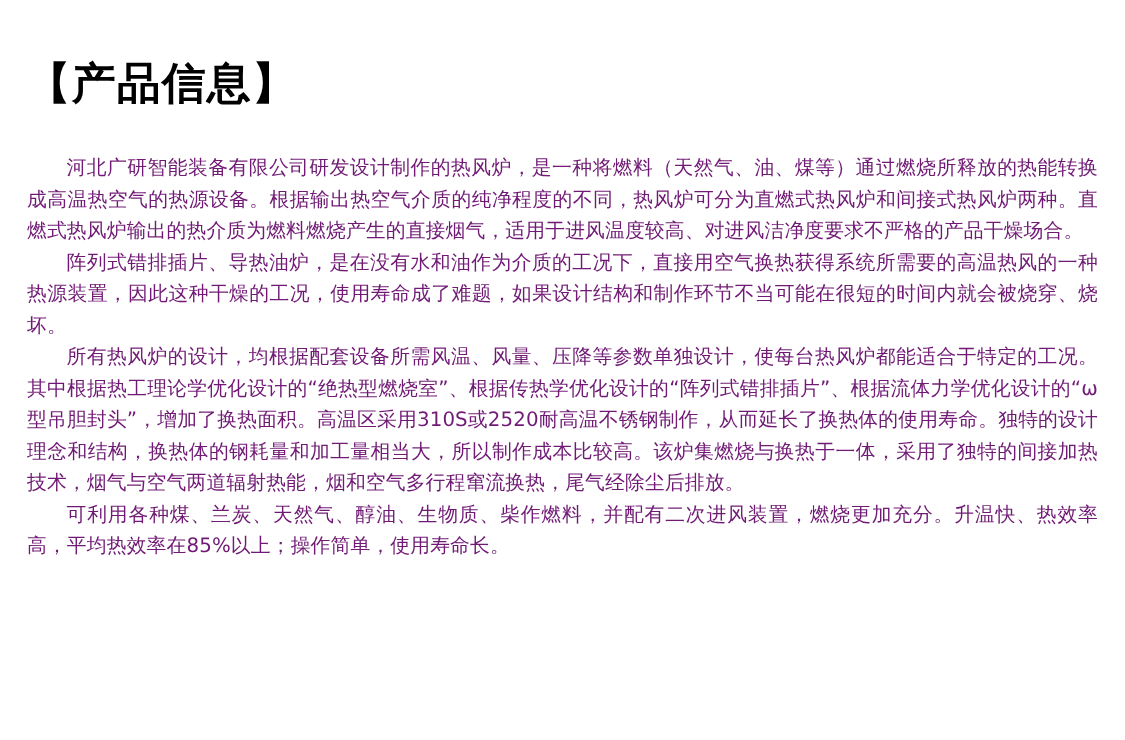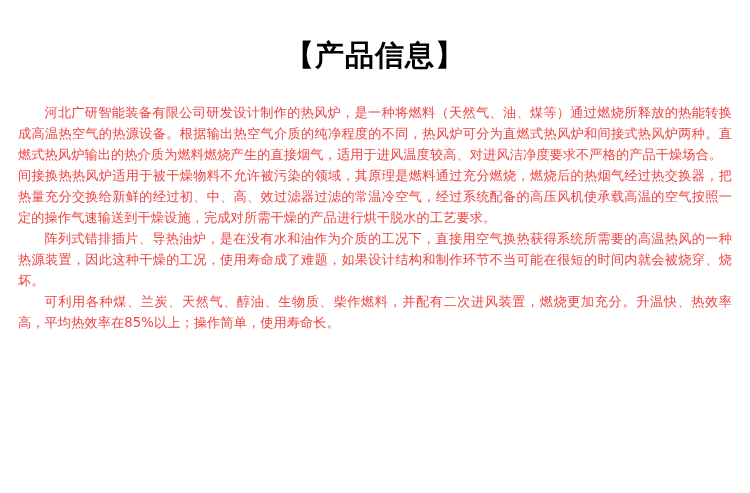--- a/index.html
+++ b/index.html
@@ -15,49 +15,49 @@
     overflow: hidden;
   }
   .page {
     width: 750px;
     height: 493px;
     box-sizing: border-box;
     padding: 0 18px;
     position: relative;
   }
   .doc-title {
-    text-align: center;
+    text-align: left;
     font-size: 29px;
     font-weight: bold;
     letter-spacing: 1px;
     margin-top: 36px;
     margin-bottom: 26px;
     color: #000;
     font-family: "DejaVu Sans", "Liberation Sans", sans-serif;
   }
   .body-text p {
     margin: 0;
     font-size: 13.2px;
     line-height: 21px;
     text-align: justify;
     text-justify: inter-ideograph;
-    color: #ef4444;
+    color: #701a75;
     letter-spacing: 0.1px;
   }
   .body-text p.indent {
     text-indent: 2em;
   }
   .body-text p.noindent {
     text-indent: 0;
   }
 </style>
 </head>
 <body>
 
 <div class="page">
   <div class="doc-title">【产品信息】</div>
   <div class="body-text">
     <p class="indent">河北广研智能装备有限公司研发设计制作的热风炉，是一种将燃料（天然气、油、煤等）通过燃烧所释放的热能转换成高温热空气的热源设备。根据输出热空气介质的纯净程度的不同，热风炉可分为直燃式热风炉和间接式热风炉两种。直燃式热风炉输出的热介质为燃料燃烧产生的直接烟气，适用于进风温度较高、对进风洁净度要求不严格的产品干燥场合。</p>
-    <p class="noindent">间接换热热风炉适用于被干燥物料不允许被污染的领域，其原理是燃料通过充分燃烧，燃烧后的热烟气经过热交换器，把热量充分交换给新鲜的经过初、中、高、效过滤器过滤的常温冷空气，经过系统配备的高压风机使承载高温的空气按照一定的操作气速输送到干燥设施，完成对所需干燥的产品进行烘干脱水的工艺要求。</p>
     <p class="indent">阵列式错排插片、导热油炉，是在没有水和油作为介质的工况下，直接用空气换热获得系统所需要的高温热风的一种热源装置，因此这种干燥的工况，使用寿命成了难题，如果设计结构和制作环节不当可能在很短的时间内就会被烧穿、烧坏。</p>
+    <p class="indent">所有热风炉的设计，均根据配套设备所需风温、风量、压降等参数单独设计，使每台热风炉都能适合于特定的工况。其中根据热工理论学优化设计的“绝热型燃烧室”、根据传热学优化设计的“阵列式错排插片”、根据流体力学优化设计的“ω型吊胆封头”，增加了换热面积。高温区采用310S或2520耐高温不锈钢制作，从而延长了换热体的使用寿命。独特的设计理念和结构，换热体的钢耗量和加工量相当大，所以制作成本比较高。该炉集燃烧与换热于一体，采用了独特的间接加热技术，烟气与空气两道辐射热能，烟和空气多行程窜流换热，尾气经除尘后排放。</p>
     <p class="indent">可利用各种煤、兰炭、天然气、醇油、生物质、柴作燃料，并配有二次进风装置，燃烧更加充分。升温快、热效率高，平均热效率在85%以上；操作简单，使用寿命长。</p>
   </div>
 </div>
 
 </body></html>

